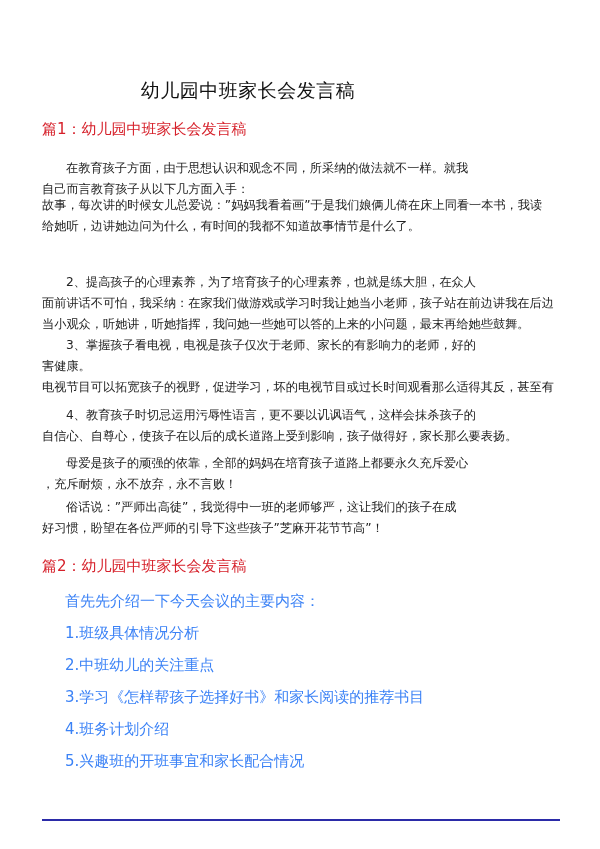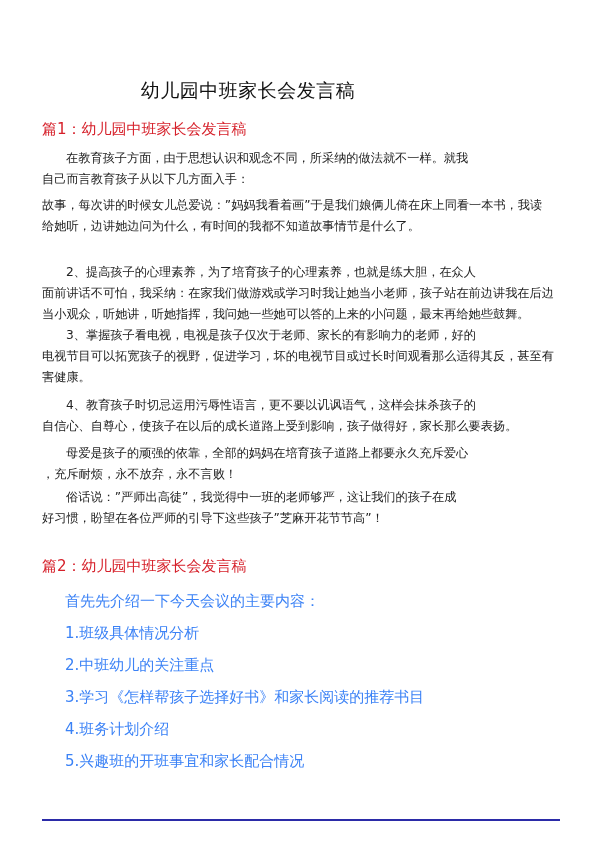--- a/index.html
+++ b/index.html
@@ -3,21 +3,21 @@
 <meta charset="utf-8">
 <style>
   html, body { margin: 0; padding: 0; background: #ffffff; }
   body { width: 600px; height: 849px; position: relative; overflow: hidden;
          font-family: "DejaVu Sans", "Liberation Sans", sans-serif; color: #222; }
   .title { position: absolute; top: 78px; left: 0; width: 496px; text-align: center;
            font-size: 19px; color: #111; letter-spacing: 0.5px; }
   .h2 { position: absolute; left: 42px; font-size: 15px; font-weight: normal; color: #d6202a; }
   .p { position: absolute; left: 42px; width: 520px; font-size: 12.2px; line-height: 21px; color: #222; }
   .p .line { display: block; white-space: nowrap; }
-  .p .indent { padding-left: 24px; }
+  .p .indent { padding-left: 24px; margin-top: 10px; }
   .item { position: absolute; left: 65px; font-size: 15px; color: #3b82f6; white-space: nowrap; }
   .rule { position: absolute; left: 42px; top: 819px; width: 518px; height: 2px; background: #2b2ba8; }
 </style>
 </head>
 <body>
 
 <div class="title">幼儿园中班家长会发言稿</div>
 
 <div class="h2" style="top:120px">篇1：幼儿园中班家长会发言稿</div>
 
@@ -32,22 +32,22 @@
 </div>
 
 <div class="p" style="top:262px">
   <span class="line indent">2、提高孩子的心理素养，为了培育孩子的心理素养，也就是练大胆，在众人</span>
   <span class="line">面前讲话不可怕，我采纳：在家我们做游戏或学习时我让她当小老师，孩子站在前边讲我在后边</span>
   <span class="line">当小观众，听她讲，听她指挥，我问她一些她可以答的上来的小问题，最末再给她些鼓舞。</span>
 </div>
 
 <div class="p" style="top:325px">
   <span class="line indent">3、掌握孩子看电视，电视是孩子仅次于老师、家长的有影响力的老师，好的</span>
+  <span class="line">害健康。</span>
   <span class="line">电视节目可以拓宽孩子的视野，促进学习，坏的电视节目或过长时间观看那么适得其反，甚至有</span>
-  <span class="line">害健康。</span>
 </div>
 
 <div class="p" style="top:395px">
   <span class="line indent">4、教育孩子时切忌运用污辱性语言，更不要以讥讽语气，这样会抹杀孩子的</span>
   <span class="line">自信心、自尊心，使孩子在以后的成长道路上受到影响，孩子做得好，家长那么要表扬。</span>
 </div>
 
 <div class="p" style="top:443px">
   <span class="line indent">母爱是孩子的顽强的依靠，全部的妈妈在培育孩子道路上都要永久充斥爱心</span>
   <span class="line">，充斥耐烦，永不放弃，永不言败！</span>

